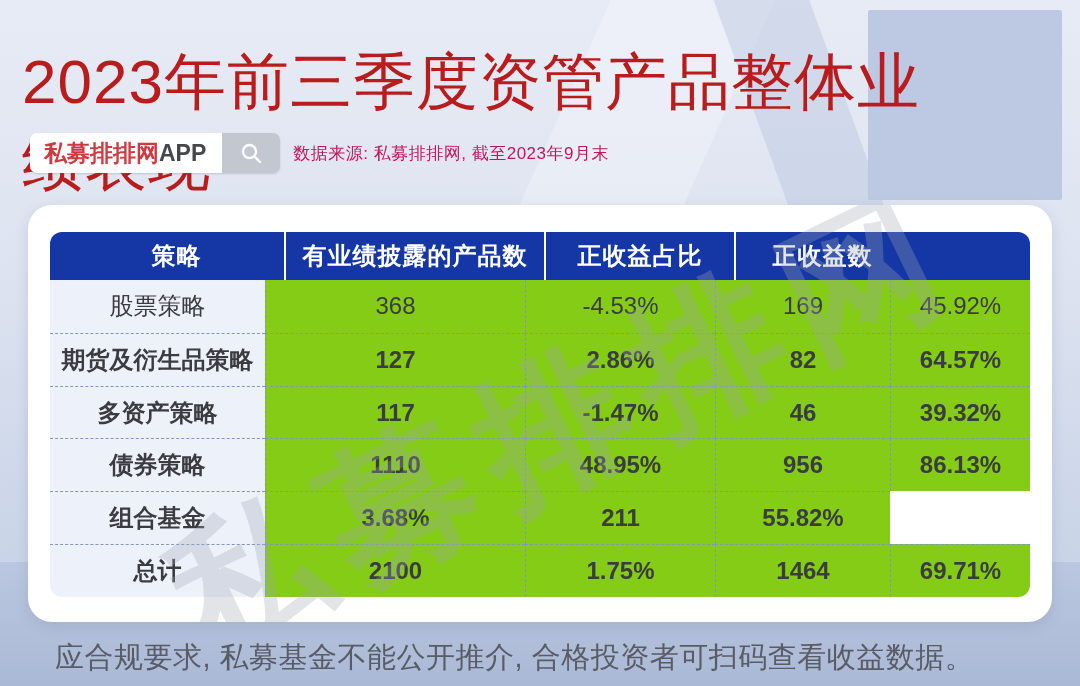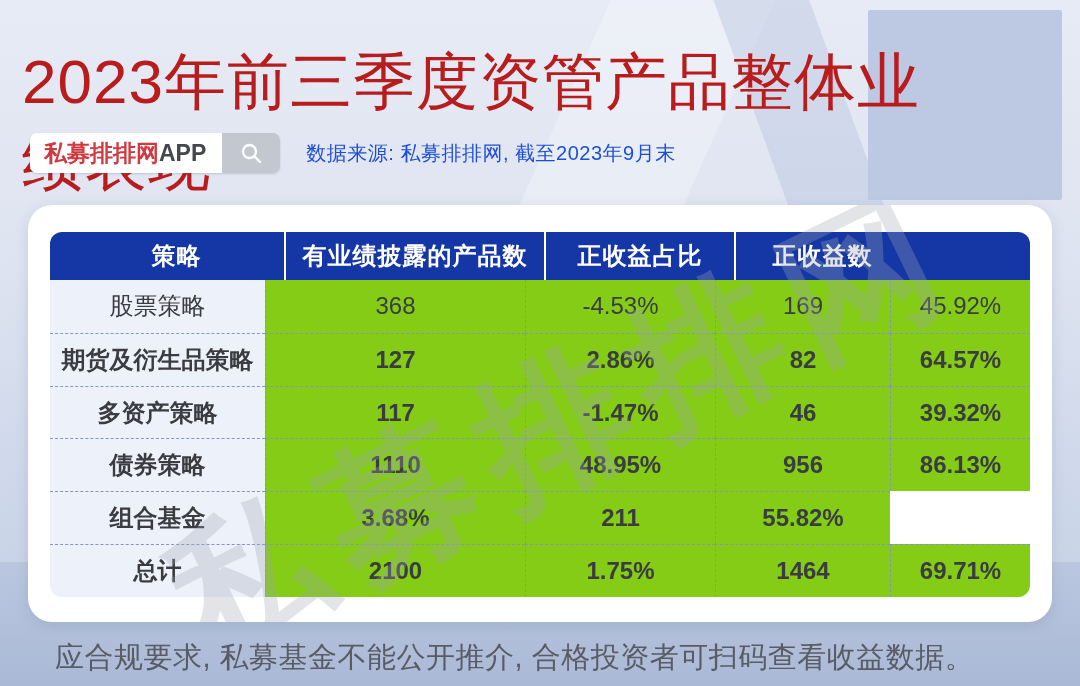--- a/index.html
+++ b/index.html
@@ -39,21 +39,21 @@
   .app-badge-label {
     background: #ffffff; display: flex; align-items: center;
     padding: 0 16px 0 14px; font-size: 23px; font-weight: 700;
   }
   .brand-red { color: #cf3a40; }
   .brand-dark { color: #45474c; font-weight: 700; }
   .search-button {
     width: 58px; background: #c3c7cf; display: flex; align-items: center; justify-content: center;
   }
   .source-note {
-    margin-left: 26px; font-size: 20px; color: #1d4ed8; letter-spacing: 0.5px;
+    margin-left: 13px; font-size: 17px; color: #be185d; letter-spacing: 0.5px;
   }
 
   .card {
     position: absolute; left: 28px; top: 205px; width: 1024px; height: 417px;
     background: #ffffff; border-radius: 24px; z-index: 3; overflow: hidden;
     box-shadow: 0 4px 14px rgba(90,105,140,0.18);
   }
   .watermark {
     position: absolute; left: 110px; top: 120px; z-index: 5;
     font-size: 150px; font-weight: 700; letter-spacing: 20px; white-space: nowrap;

